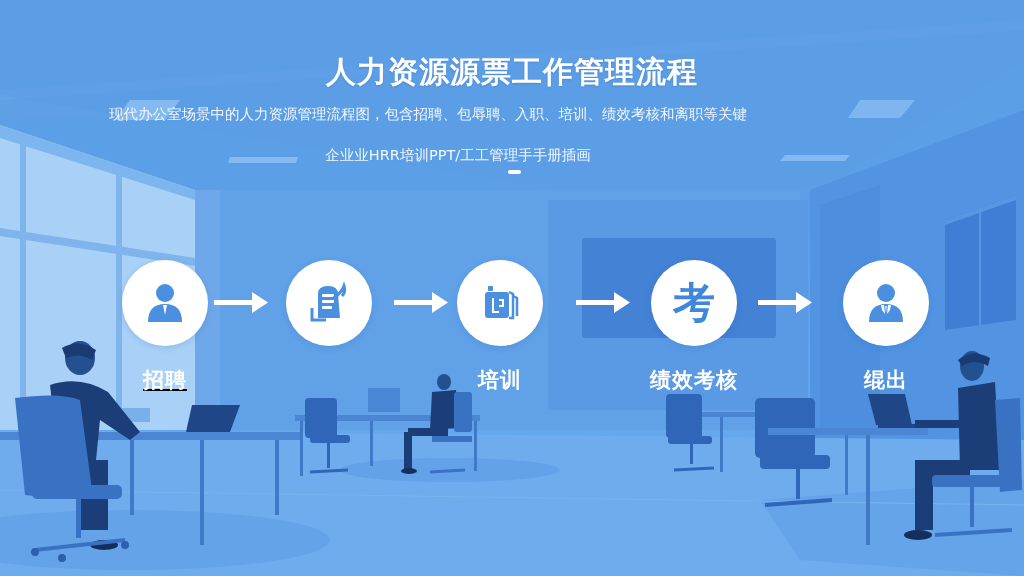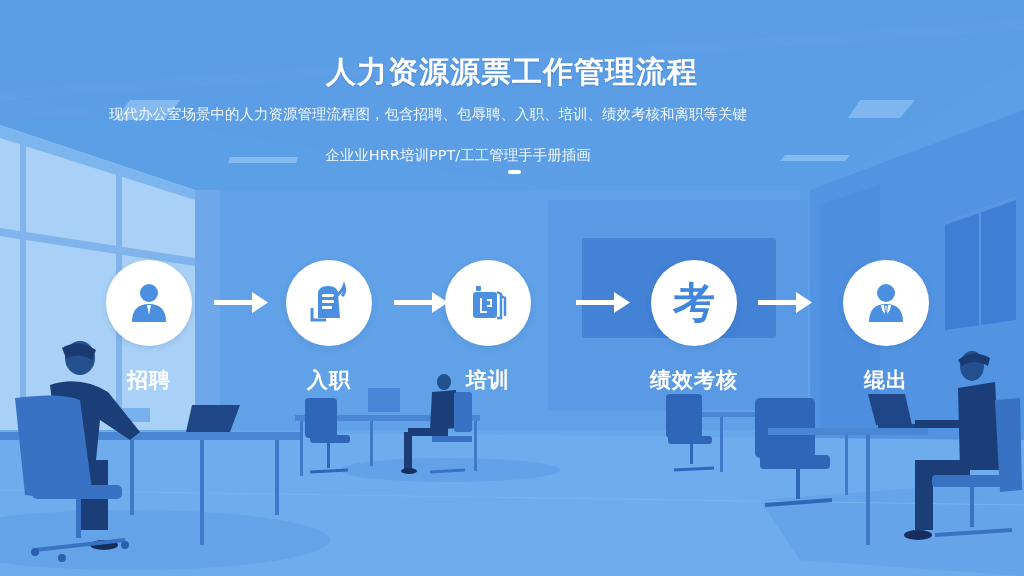--- a/index.html
+++ b/index.html
@@ -154,21 +154,21 @@
 
 <div class="title">人力资源源票工作管理流程</div>
 <div class="subtitle">
   <span>现代办公室场景中的人力资源管理流程图，包含招聘、包辱聘、入职、培训、绩效考核和离职等关键</span>
   <span class="subtitle-line2">企业业HRR培训PPT/工工管理手手册插画</span>
 </div>
 <div class="dash"></div>
 
 <div class="flow">
 
-  <div class="step" style="left:89px; top:260px;">
+  <div class="step" style="left:105px; top:260px;text-decoration:underline;">
     <div class="step-circle">
       <svg width="46" height="46" viewBox="0 0 46 46">
         <circle cx="23" cy="13" r="9" fill="#4a8fe0"></circle>
         <path d="M 6 42 Q 6 24 23 24 Q 40 24 40 42 Z" fill="#4a8fe0"></path>
         <polygon points="21,25 25,25 23,35" fill="#ffffff"></polygon>
       </svg>
     </div>
     <div class="step-label">招聘</div>
   </div>
 
@@ -181,29 +181,28 @@
     <div class="step-circle">
       <svg width="46" height="46" viewBox="0 0 46 46">
         <path d="M 12 38 L 12 14 Q 12 6 22 6 Q 32 6 32 14 L 34 38 Z" fill="#4a8fe0"></path>
         <rect x="16" y="14" width="12" height="3" rx="1" fill="#ffffff"></rect>
         <rect x="16" y="20" width="12" height="3" rx="1" fill="#ffffff"></rect>
         <rect x="16" y="26" width="10" height="3" rx="1" fill="#ffffff"></rect>
         <path d="M 28 18 Q 36 12 38 6 Q 40 12 36 16" stroke="#4a8fe0" stroke-width="3" fill="none"></path>
         <path d="M 6 28 L 6 40 L 20 40" stroke="#4a8fe0" stroke-width="3" fill="none"></path>
       </svg>
     </div>
-    <div class="step-label">入职</div>
   </div>
 
   <svg class="arrow" style="left:392px;" viewBox="0 0 58 22">
     <rect x="2" y="9" width="42" height="5" fill="#ffffff"></rect>
     <polygon points="40,1 56,11.5 40,22" fill="#ffffff"></polygon>
   </svg>
 
-  <div class="step" style="left:428px; top:260px;text-align:center;">
+  <div class="step" style="left:440px; top:260px;text-align:center;">
     <div class="step-circle">
       <svg width="46" height="46" viewBox="0 0 46 46">
         <rect x="8" y="12" width="24" height="26" rx="3" fill="#4a8fe0"></rect>
         <path d="M 32 12 L 36 14 L 36 38 L 32 38" stroke="#4a8fe0" stroke-width="2.5" fill="none"></path>
         <path d="M 36 16 L 40 18 L 40 36" stroke="#4a8fe0" stroke-width="2.5" fill="none"></path>
         <rect x="11" y="6" width="5" height="5" rx="1" fill="#4a8fe0"></rect>
         <path d="M 16 18 L 16 32 L 22 32 M 22 20 L 26 20 L 26 26 L 22 26" stroke="#ffffff" stroke-width="2" fill="none"></path>
       </svg>
     </div>
     <div class="step-label">培训</div>

